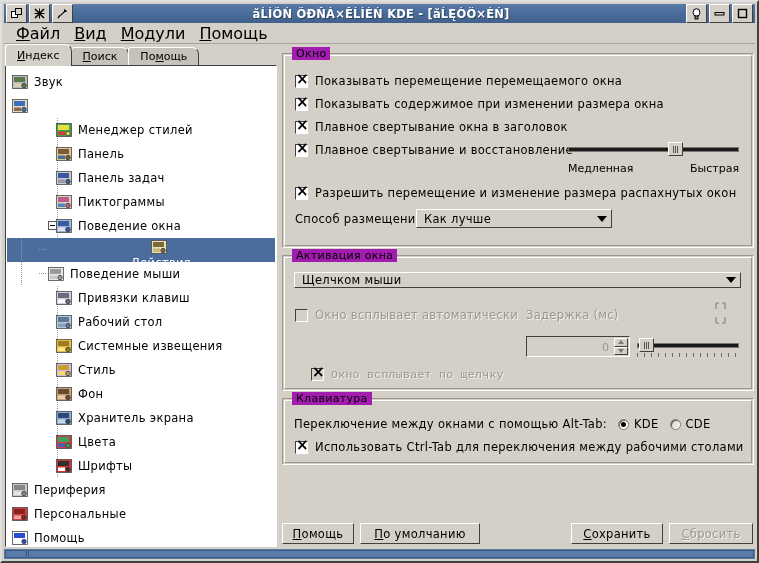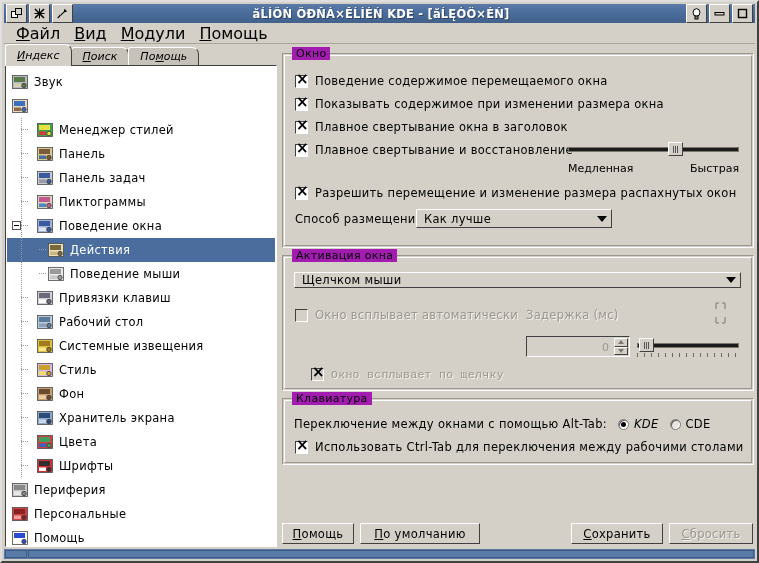--- a/index.html
+++ b/index.html
@@ -38,21 +38,21 @@
     position:absolute;left:2px;top:21px;right:2px;height:20px;
     background:#d4d0c8;display:flex;align-items:center;padding-left:5px;
     border-bottom:1px solid #a8a49c;
   }
   .menuitem{padding:2px 7px;font-size:16px;white-space:nowrap;}
   .menuitem u{text-decoration:underline;}
   
   .workspace{position:absolute;left:2px;top:42px;right:2px;bottom:12px;background:#d4d0c8;}
   
   .leftpane{position:absolute;left:1px;top:1px;width:272px;bottom:2px;}
-  .tabstrip{position:absolute;left:0;top:0;height:21px;right:0;display:flex;align-items:flex-end;font-style:italic;}
+  .tabstrip{position:absolute;left:0;top:0;height:21px;right:0;display:flex;align-items:flex-end;}
   .tab{
     height:18px;line-height:18px;padding:0 11px;margin-right:-1px;font-size:11px;
     background:#c6c2ba;
     border-left:1px solid #fff;border-top:1px solid #fff;border-right:1px solid #404040;
     border-top-left-radius:3px;border-top-right-radius:7px;position:relative;
     white-space:nowrap;color:#000;
   }
   .tab.active{
     background:#d4d0c8;height:21px;line-height:21px;z-index:3;
     border-bottom:none;font-weight:normal;
@@ -60,24 +60,24 @@
   .tab u{text-decoration:underline;}
   .treebox{
     position:absolute;left:0;top:20px;right:0;bottom:0;background:#fff;
     border-left:1px solid #404040;border-top:1px solid #404040;
     border-right:1px solid #fff;border-bottom:1px solid #fff;
     overflow:hidden;
   }
   .treeinner{position:absolute;left:1px;top:1px;right:1px;bottom:1px;background:#fff;overflow:hidden;padding-top:3px;}
   .trow{height:24px;display:flex;align-items:center;white-space:nowrap;position:relative;}
   .trow .lbl{font-size:11.5px;color:#000;letter-spacing:.3px;}
-  .trow.sel{background:#4a6d9e;}
+  .trow.sel{background:#4a6d9e;flex-direction:column;}
   .trow.sel .lbl{color:#fff;}
   .ind0{padding-left:4px;}
-  .ind1{padding-left:29px;}
+  .ind1{padding-left:12px;margin-left:36px;}
   .ind2{padding-left:40px;}
   .tico{width:18px;height:18px;margin-right:5px;flex:0 0 auto;position:relative;display:inline-block;}
   .expander{
     position:absolute;left:5px;top:7px;width:9px;height:9px;background:#fff;
     border:1px solid #555;box-sizing:border-box;
   }
   .expander:before{content:"";position:absolute;left:1px;top:3px;width:5px;height:1px;background:#000;}
   .dotline{position:absolute;left:14px;top:0;bottom:0;width:1px;
     background:repeating-linear-gradient(180deg,#999 0 1px,transparent 1px 2px);}
   .dotstub{position:absolute;left:14px;top:11px;width:7px;height:1px;
@@ -467,21 +467,21 @@
 
     <div class="vsep"></div>
 
     <div class="rightpane">
 
       <div class="group" style="top:8px;height:195px;">
         <div class="glegend">Окно</div>
 
         <div class="row" style="position:absolute;left:12px;top:20px;">
           <span class="chk on"></span>
-          <span class="lblt">Поведение содержимое перемещаемого окна</span>
+          <span class="lblt">Показывать перемещение перемещаемого окна</span>
         </div>
 
         <div class="row" style="position:absolute;left:12px;top:43px;">
           <span class="chk on"></span>
           <span class="lblt">Показывать содержимое при изменении размера окна</span>
         </div>
 
         <div class="row" style="position:absolute;left:12px;top:66px;">
           <span class="chk on"></span>
           <span class="lblt">Плавное свертывание окна в заголовок</span>
@@ -558,21 +558,21 @@
           <span class="chk dis on"></span>
           <span class="lblt dis">Окно всплывает по щелчку</span>
         </div>
       </div>
 
       <div class="group" style="top:353px;height:67px;">
         <div class="glegend">Клавиатура</div>
 
         <div class="row" style="position:absolute;left:11px;top:18px;">
           <span class="lblt">Переключение между окнами с помощью Alt-Tab:</span>
-          <span style="display:inline-flex;align-items:center;margin-left:11px;font-style:italic;">
+          <span style="display:inline-flex;align-items:center;margin-left:11px;">
             <span class="radio on"></span>
             <span class="lblt">KDE</span>
           </span>
           <span style="display:inline-flex;align-items:center;margin-left:11px;">
             <span class="radio off"></span>
             <span class="lblt">CDE</span>
           </span>
         </div>
 
         <div class="row" style="position:absolute;left:12px;top:41px;">

